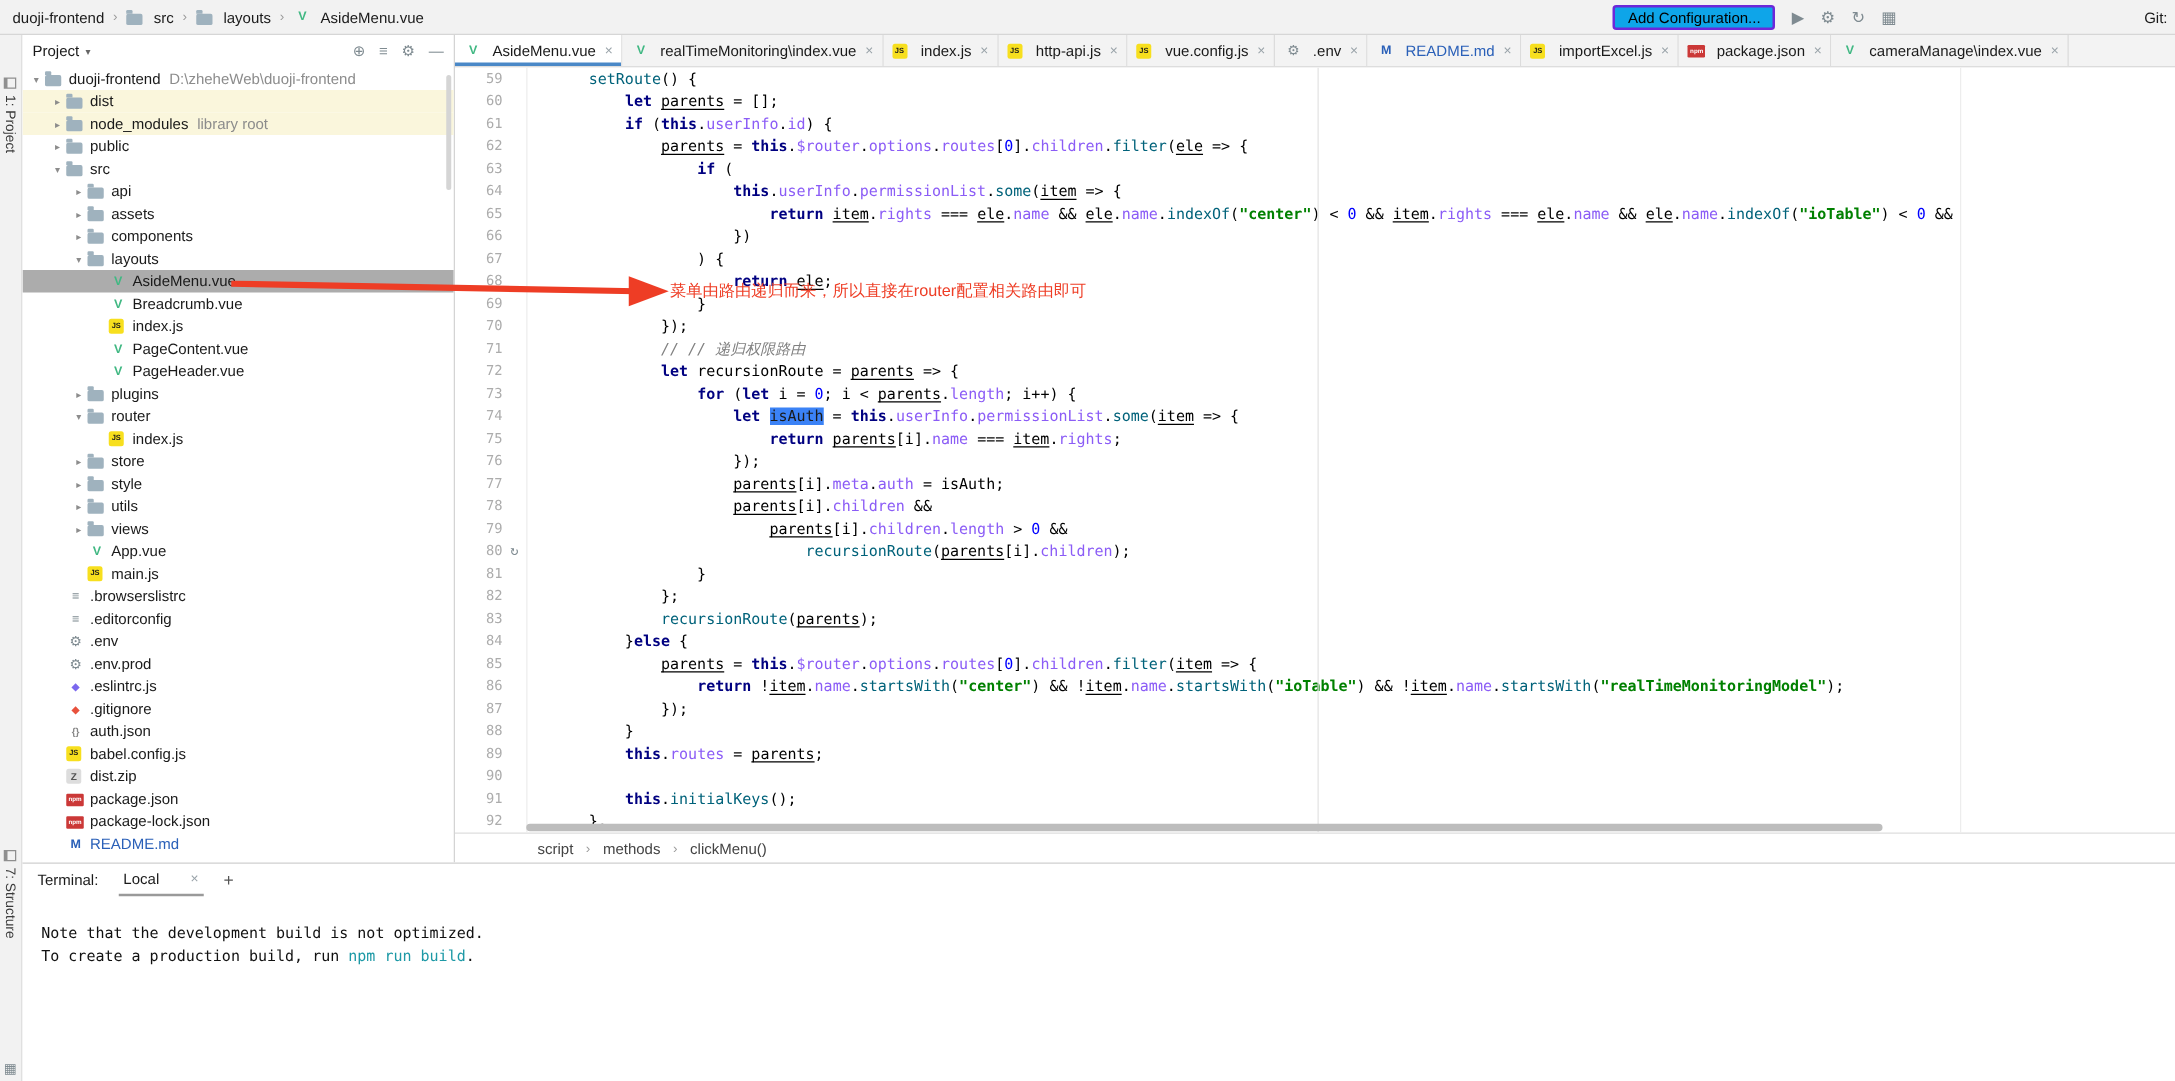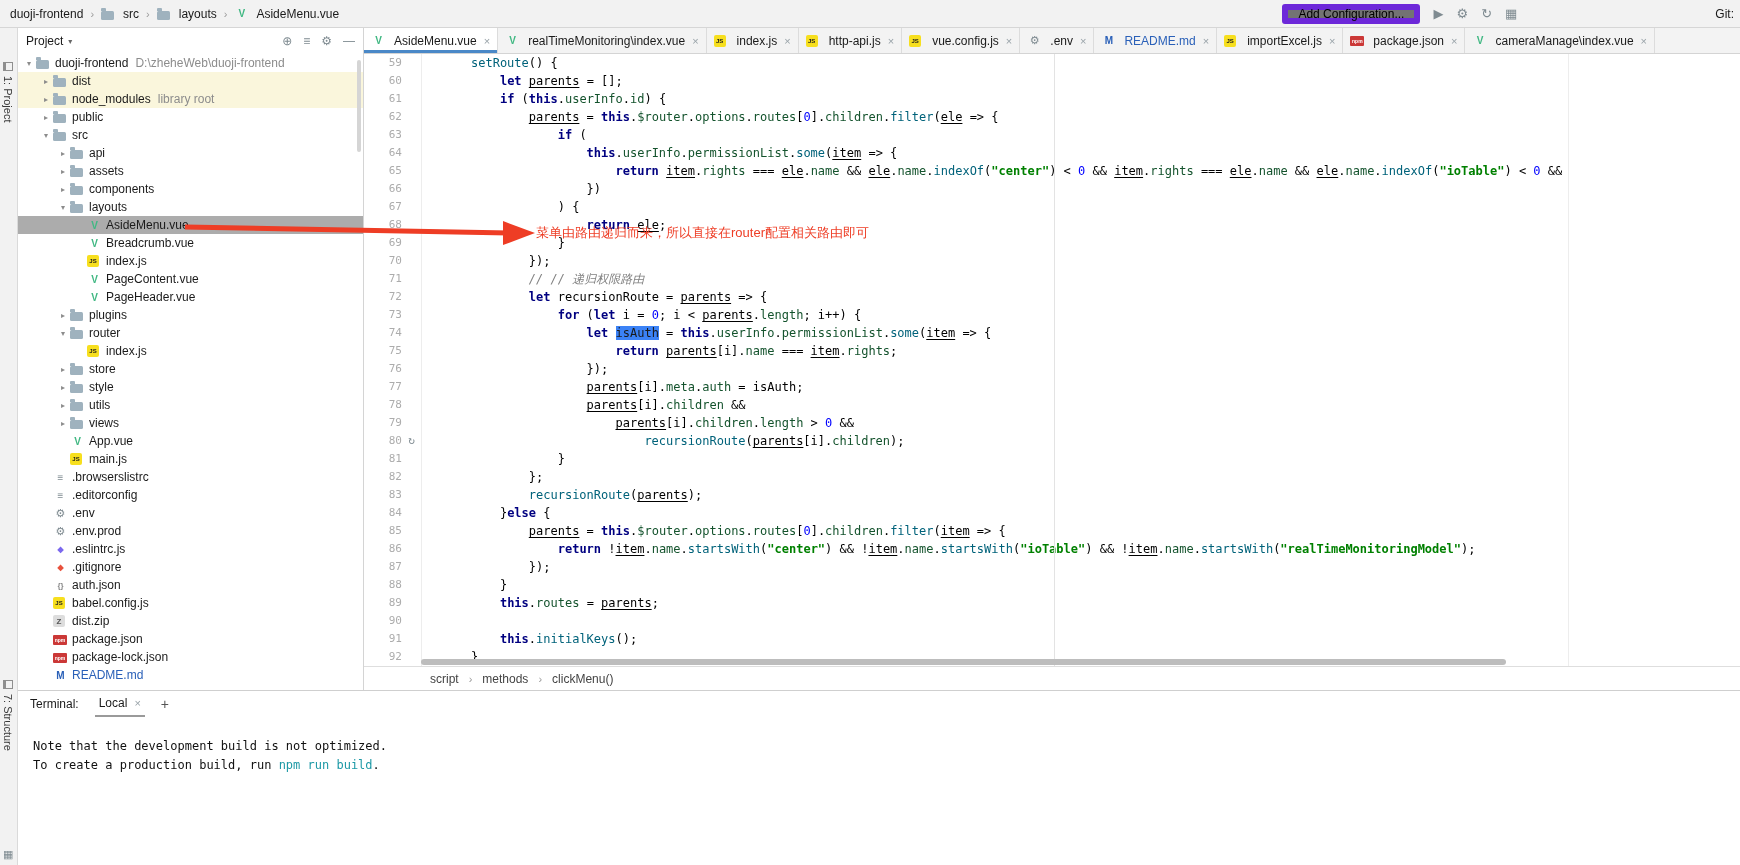--- a/index.html
+++ b/index.html
@@ -8,21 +8,21 @@
 
   
   .topbar{position:absolute;left:0;top:0;right:0;height:28px;background:#F2F2F2;
           border-bottom:1px solid #D6D6D6;display:flex;align-items:center;
           padding:0 6px 0 10px;box-sizing:border-box}
   .crumbs{display:flex;align-items:center}
   .crumb{display:flex;align-items:center;gap:3px}
   .b{font-weight:normal}
   .sep{color:#9B9B9B;margin:0 7px;font-size:11px}
   .topbar-right{margin-left:auto;display:flex;align-items:center;gap:13px}
-  .btn{border:6px solid #6d28d9;border-radius:3px;background:#737373;height:20px;
+  .btn{border:2px solid #6d28d9;border-radius:3px;background:#0ea5e9;height:20px;
        padding:0 10px;font-size:12px;display:flex;align-items:center;cursor:default}
   .tico{color:#7F8B91;font-size:13px;line-height:1}
   .spacer{width:172px}
 
   
   .stripe{position:absolute;left:0;top:28px;bottom:0;width:18px;background:#F2F2F2;
           border-right:1px solid #DADADA;box-sizing:border-box}
   .vlabel{position:absolute;left:2px;writing-mode:vertical-rl;font-size:11px;color:#3a3a3a}
   .wicon{position:absolute;left:3px;width:10px;height:9px;border:1px solid #8F8F8F;
          border-left-width:3px;box-sizing:border-box}
@@ -76,35 +76,35 @@
          font-size:12px;white-space:pre;width:1204px;overflow:hidden}
   .lnum{width:38px;text-align:right;color:#ACACAC;font-size:11px;flex:none}
   .gut2{width:19px;flex:none;text-align:center;color:#7F8B91;font-size:11px}
   .ctext{padding-left:50px}
   .t-p{color:#000}
   .t-k{color:#000080;font-weight:bold}
   .t-s{color:#008000;font-weight:bold}
   .t-n{color:#0000FF}
   .t-c{color:#808080;font-style:italic}
   .t-f{color:#00627A}
-  .t-d{color:#14532d}
+  .t-d{color:#8b5cf6}
   .t-u{color:#000;text-decoration:underline;text-underline-offset:2px}
   .t-h{background:#3b82f6}
   .hscroll{position:absolute;left:57px;bottom:1px;height:6px;width:1100px}
   .hthumb{height:6px;border-radius:3px;background:#BDBDBD;width:1085px}
   .ebread{position:absolute;left:0;right:0;bottom:0;height:24px;border-top:1px solid #DEDEDE;
           display:flex;align-items:center;padding-left:66px;color:#444;gap:8px;
           box-sizing:border-box;background:#fff}
   .ebread .sep{margin:0 2px}
 
   
   .terminal{position:absolute;left:18px;right:0;top:690px;bottom:0;background:#fff;
             border-top:1px solid #CFCFCF;box-sizing:border-box}
   .thead{height:26px;display:flex;align-items:center;padding-left:12px;gap:16px}
-  .ttab{display:flex;align-items:center;gap:7px;height:100%;border-bottom:2px solid #9A9A9A;
+  .ttab{display:flex;align-items:center;gap:25px;height:100%;border-bottom:2px solid #9A9A9A;
         padding:0 4px;box-sizing:border-box}
   .ttab .x{color:#98A2A8;font-size:11px}
   .tplus{color:#555;font-size:14px}
   .tbody{padding:20px 0 0 15px;font-family:"DejaVu Sans Mono",monospace;font-size:12px;
          line-height:19px;color:#111}
   .cmd{color:#1D99A6}
 
   
   .anno-arrow{position:absolute;left:183px;top:216px;z-index:40;pointer-events:none}
   .anno-text{position:absolute;left:536px;top:224px;z-index:40;font-size:13px;color:#EE3D25;

